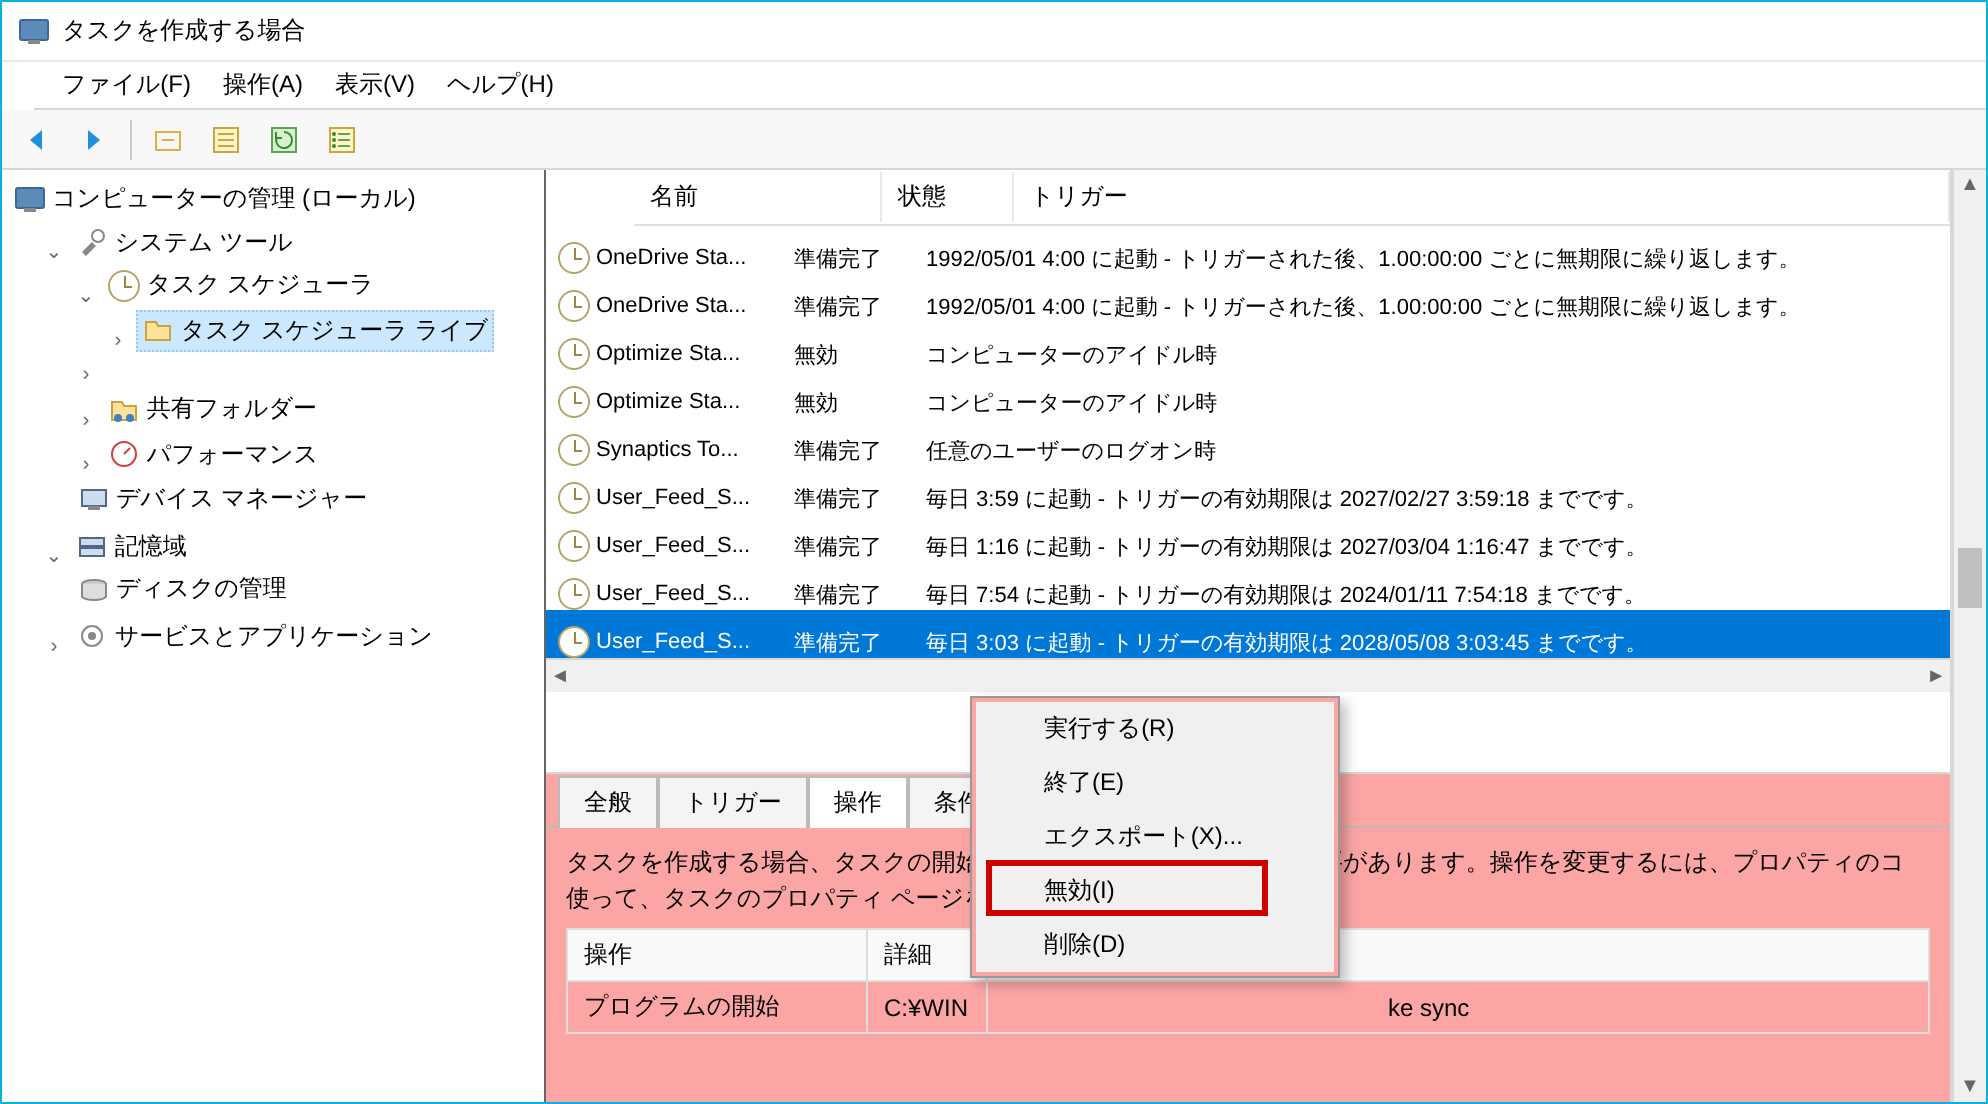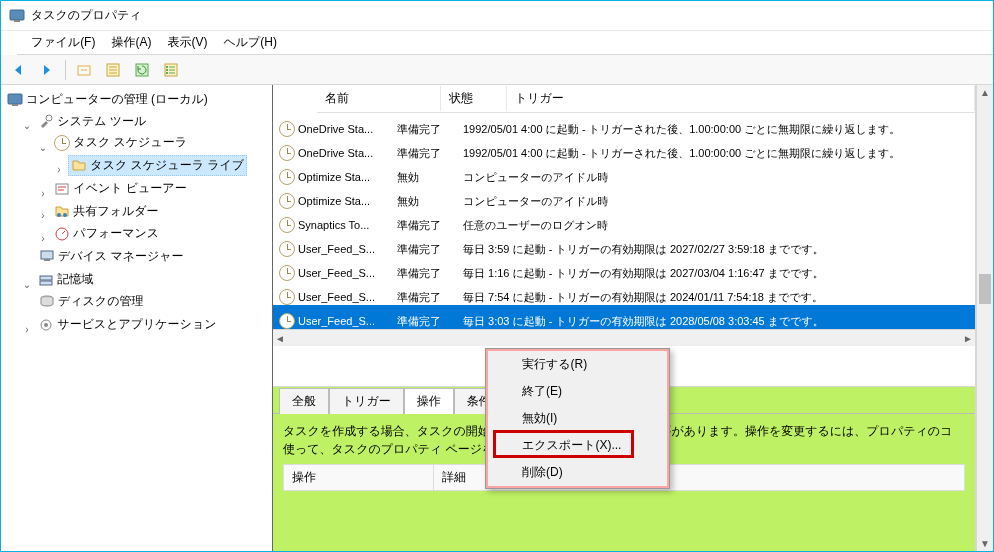--- a/index.html
+++ b/index.html
@@ -34,21 +34,21 @@
 .grow-row { display: flex; align-items: flex-end; height: 24px; font-size: 11px; }
 .grow-row.sel { background: #0078d7; color: #fff; }
 .grow-row .col-name { display: flex; align-items: center; gap: 3px; padding-left: 6px; overflow: hidden; white-space: nowrap; }
 .grow-row .col-state { overflow: hidden; white-space: nowrap; }
 .grow-row .col-trig { overflow: hidden; white-space: nowrap; }
 .clock { width: 16px; height: 16px; border: 1px solid #b7a36a; border-radius: 50%; position: relative; background: #fff; flex-shrink: 0; }
 .clock::before { content: ""; position: absolute; left: 7px; top: 2px; width: 1px; height: 6px; background: #9a8747; }
 .clock::after { content: ""; position: absolute; left: 7px; top: 7px; width: 4px; height: 1px; background: #9a8747; }
 .grid-hscroll { height: 17px; background: #f0f0f0; border-top: 1px solid #d7d7d7; display:flex; align-items:center; justify-content:space-between; padding:0 2px; }
 .sbthumb { color:#666; font-size:10px; }
-.detail { height: 164px; display: flex; flex-direction: column; background: #bef264; }
+.detail { height: 164px; display: flex; flex-direction: column; background: #fca5a5; }
 .tabs { display: flex; height: 26px; align-items: flex-end; padding-left: 6px; gap: 0; }
 .tab { padding: 4px 12px; border: 1px solid #bbb; border-bottom: none; background: #f4f4f4; font-size: 12px; position: relative; top: 1px; }
 .tab.active { background: #fff; z-index: 2; }
 .tabpane { flex:1; border-top: 1px solid #bbb; padding: 8px 10px; overflow: hidden; }
 .dtable { border: 1px solid #bbb; margin-top: 6px; width: 100%; border-collapse: collapse; }
 .dtable th, .dtable td { text-align: left; padding: 4px 8px; border: 1px solid #ddd; font-size: 12px; font-weight: normal; }
 .dtable th { background: #f9f9f9; }
 .vscroll { width: 17px; background: #f0f0f0; border-left: 1px solid #d7d7d7; display: flex; flex-direction: column; align-items: center; justify-content: space-between; padding: 2px 0; }
 .vscroll .arr { font-size: 10px; color: #666; }
 .vscroll .track { flex:1; width:100%; position:relative; }
@@ -63,21 +63,21 @@
 
 <div class="window">
 
   <div class="titlebar">
     <span class="titlebar-icon">
       <svg width="16" height="16">
           <rect x="1" y="2" width="14" height="10" rx="1" fill="#5b8bb7" stroke="#3a6a96"></rect>
           <rect x="5" y="12" width="6" height="2" fill="#888"></rect>
         </svg>
     </span>
-    <span class="title">タスクのプロパティ</span>
+    <span class="title">タスクを作成する場合</span>
   </div>
 
   <div class="menubar">
     <span class="menuitem">ファイル(F)</span>
     <span class="menuitem">操作(A)</span>
     <span class="menuitem">表示(V)</span>
     <span class="menuitem">ヘルプ(H)</span>
   </div>
 
   <div class="toolbar">
@@ -165,29 +165,20 @@
                               <path d="M2 4h5l1 2h6v7H2z" fill="#ffe29a" stroke="#caa23e"></path>
                             </svg>
                           </span>
                         <span>タスク スケジューラ ライブ</span>
                       </span>
                     </li>
                   </ul>
                 </li>
                 <li>
                   <span class="expander">›</span>
-                  <span class="node">
-                    <span class="nicon">
-                        <svg width="16" height="16">
-                          <rect x="2" y="3" width="12" height="10" fill="#fff" stroke="#888"></rect>
-                          <path d="M4 6h8M4 9h6" stroke="#d04040"></path>
-                        </svg>
-                      </span>
-                    <span>イベント ビューアー</span>
-                  </span>
                 </li>
                 <li>
                   <span class="expander">›</span>
                   <span class="node">
                     <span class="nicon">
                         <svg width="16" height="16">
                           <path d="M2 4h5l1 2h6v7H2z" fill="#ffe29a" stroke="#caa23e"></path>
                           <circle cx="5" cy="12" r="2" fill="#3a82c4"></circle>
                           <circle cx="11" cy="12" r="2" fill="#3a82c4"></circle>
                         </svg>
@@ -360,38 +351,43 @@
           <div class="tabpane">
             <div style="white-space:pre-line; line-height:1.5;">タスクを作成する場合、タスクの開始時に発生する操作を指定する必要があります。操作を変更するには、プロパティのコ
 使って、タスクのプロパティ ページを開</div>
             <table class="dtable">
               <tbody>
                   <tr>
                 <th style="width:150px">操作</th>
                 <th style="width:60px">詳細</th>
                 <th></th>
               </tr>
+              <tr>
+                <td>プログラムの開始</td>
+                <td>C:¥WIN</td>
+                <td style="padding-left:200px">ke sync</td>
+              </tr>
             </tbody>
               </table>
           </div>
         </div>
       </div>
 
       <div class="vscroll">
         <span class="arr">▲</span>
         <div class="track">
             <div class="thumb"></div>
           </div>
         <span class="arr">▼</span>
       </div>
     </div>
   </div>
 </div>
 
 <div class="ctxmenu">
   <div class="ctxitem">実行する(R)</div>
   <div class="ctxitem">終了(E)</div>
+  <div class="ctxitem">エクスポート(X)...</div>
   <div class="ctxitem">無効(I)</div>
-  <div class="ctxitem">エクスポート(X)...</div>
   <div class="ctxitem">削除(D)</div>
 </div>
 
 <div class="callout"></div>
 
 </body></html>

